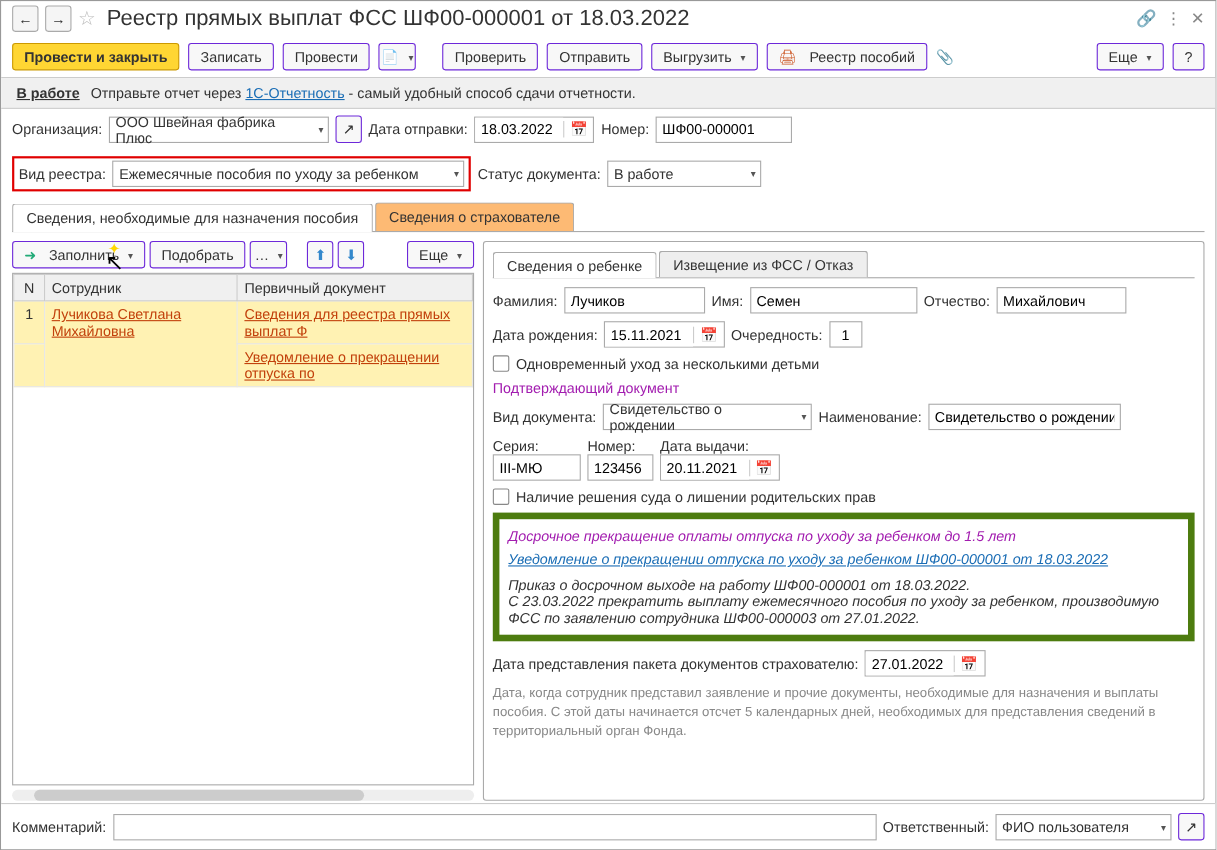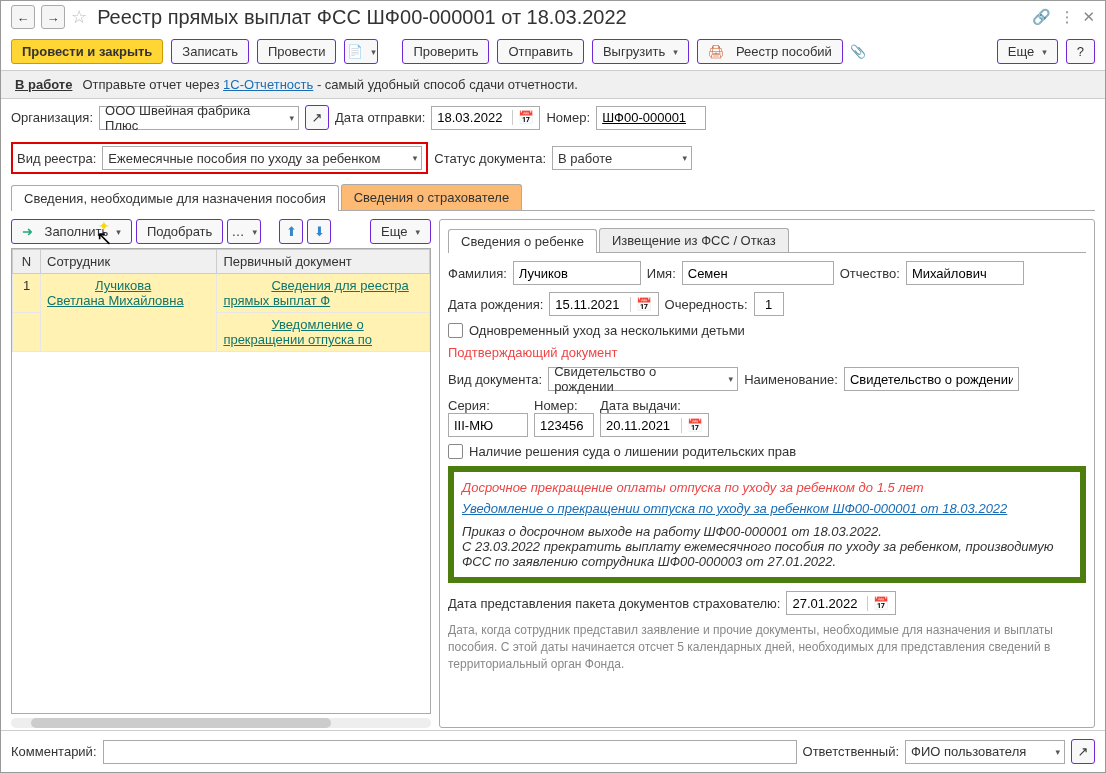--- a/index.html
+++ b/index.html
@@ -36,27 +36,27 @@
 .worksplit { display: flex; padding: 8px 10px; gap: 8px; height: 525px; }
 .leftpane { width: 420px; display: flex; flex-direction: column; }
 .left-toolbar { display: flex; align-items: center; gap: 4px; margin-bottom: 4px; }
 .left-toolbar .rspacer { flex: 1; }
 .grid { border: 1px solid #aaa; flex: 1; overflow: auto; position: relative; }
 .grid table { border-collapse: collapse; width: 100%; }
 .grid th { background: #f0f0f0; border: 1px solid #ccc; padding: 4px 6px; text-align: left; font-weight: normal; }
 .grid td { border: 1px solid #e7e7e7; padding: 4px 6px; vertical-align: top; }
 .grid tr.sel td { background: #fff2b3; }
 .grid .ncell { text-align: center; width: 28px; }
-.grid .lnk { text-decoration: underline; color: #0f766e; cursor: pointer; margin-left: 48px; }
+.grid .lnk { text-decoration: underline; color: #c2410c; cursor: pointer; }
 .rightpane { flex: 1; border: 1px solid #aaa; border-radius: 3px; padding: 8px; display: flex; flex-direction: column; overflow: auto; }
 .rtabs { display: flex; margin-bottom: 8px; border-bottom: 1px solid #aaa; }
 .rtab { border: 1px solid #aaa; border-bottom: none; padding: 4px 12px; background: #eee; cursor: pointer; margin-right: 2px; border-top-left-radius: 3px; border-top-right-radius: 3px; }
 .rtab.active { background: #fff; position: relative; top: 1px; }
 .frow { display: flex; align-items: center; gap: 6px; margin-bottom: 7px; flex-wrap: wrap; }
-.green { color: #ef4444; }
+.green { color: #a21caf; }
 .checkbox { width: 15px; height: 15px; border: 1px solid #888; border-radius: 2px; display: inline-block; vertical-align: middle; }
 .red-frame { border: 6px solid #4d7c0f; padding: 8px; margin-bottom: 8px; font-style: italic; }
 .blue-link { color: #1a6db5; text-decoration: underline; cursor: pointer; }
 .helptext { color: #888; font-size: 12px; line-height: 1.4; }
 .footer { position: absolute; bottom: 0; left: 0; right: 0; padding: 8px 10px; display: flex; align-items: center; gap: 6px; border-top: 1px solid #ccc; background: #fff; }
 .cursor { position: absolute; left: 95px; top: 225px; font-size: 20px; color: #000; z-index: 20; pointer-events: none; }
 .cursor .star { color: gold; position: absolute; left: 2px; top: -8px; font-size: 14px; }
 .mini { width: 24px; padding: 4px 0; justify-content: center; }
 .hscroll { height: 10px; background: #eee; margin-top: 4px; position: relative; border-radius: 5px; }
 .hscroll .thumb { position: absolute; left: 20px; width: 300px; height: 10px; background: #ccc; border-radius: 5px; }
@@ -104,21 +104,21 @@
   <div class="form-row">
     <span class="lbl">Организация:</span>
     <span class="combo" style="width:200px">ООО Швейная фабрика Плюс</span>
     <div class="btn mini">↗</div>
     <span class="lbl">Дата отправки:</span>
     <span class="date-input">
         <input readonly="" value="18.03.2022" style="">
         <span class="cal">📅</span>
       </span>
     <span class="lbl">Номер:</span>
-    <input class="text" style="width: 110px; text-decoration: underline;" readonly="" value="ШФ00-000001">
+    <input class="text" style="width: 124px;" readonly="" value="ШФ00-000001">
   </div>
   <div class="form-row">
     <div class="red-box" style="display:flex;align-items:center;gap:6px;padding:2px 4px;">
       <span class="lbl">Вид реестра:</span>
       <span class="combo" style="width:320px">Ежемесячные пособия по уходу за ребенком</span>
     </div>
     <span class="lbl">Статус документа:</span>
     <span class="combo" style="width:140px">В работе</span>
   </div>
 

